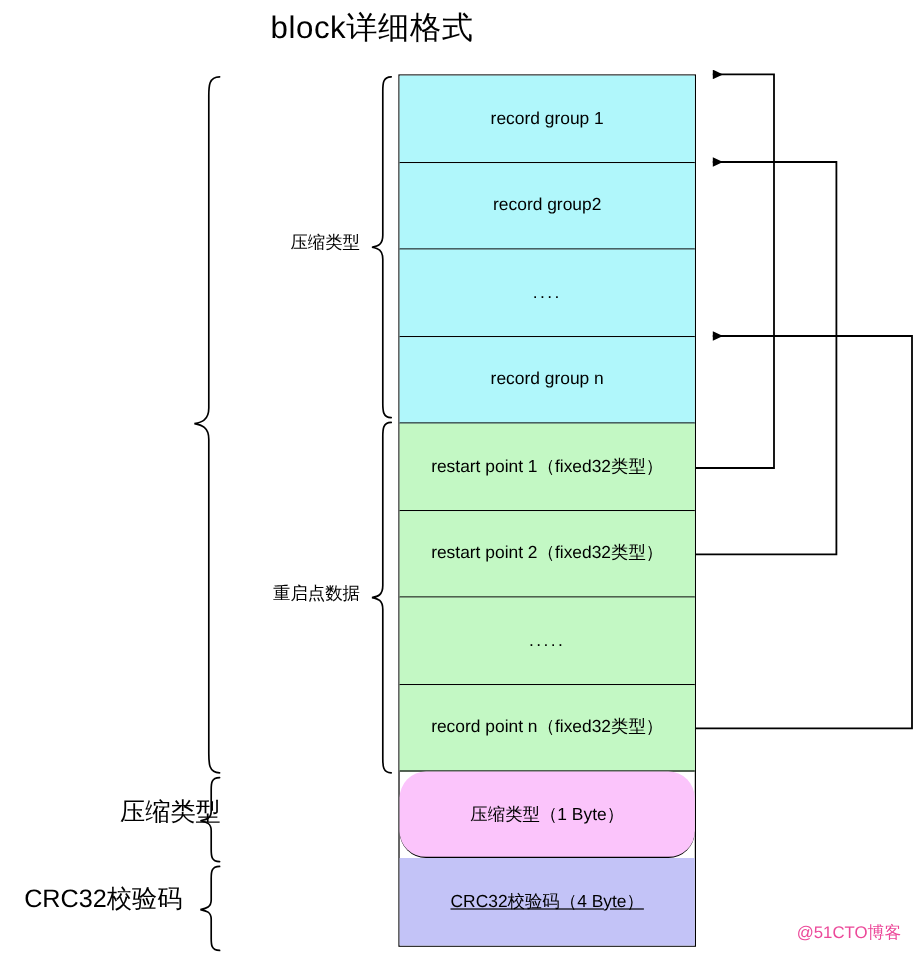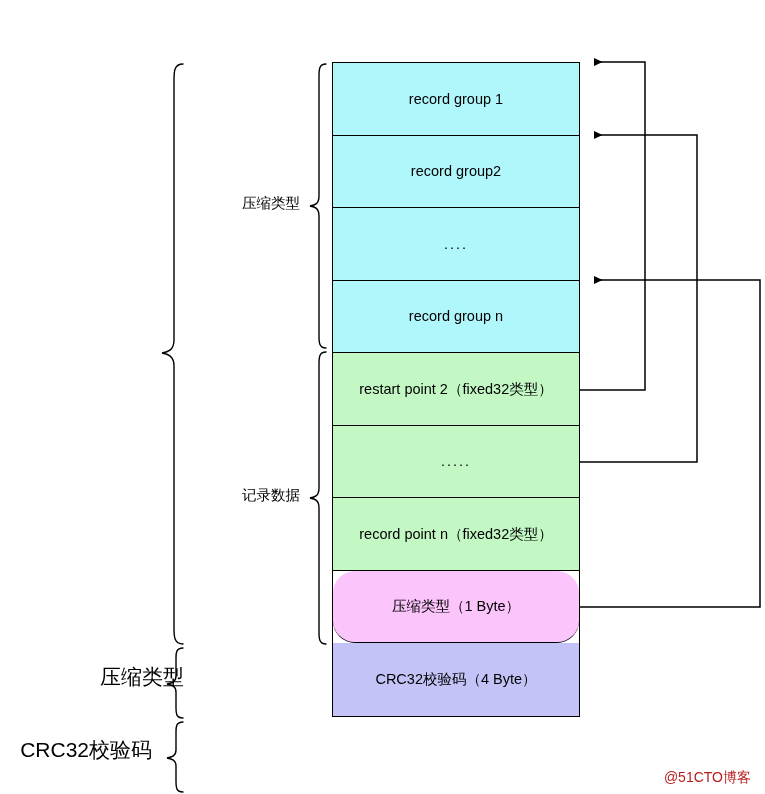--- a/index.html
+++ b/index.html
@@ -65,21 +65,21 @@
     font-size: 14.5px;
     line-height: 20px;
     padding: 0 6px;
     white-space: nowrap;
   }
   .block-row:last-child { border-bottom: none; }
 
   .row-record   { height: 72.5px; background: #b0f7fb; }
   .row-restart  { height: 72.5px; background: #c3f8c4; }
   .row-compress { height: 72px;   background: #fbc4fb; border-radius: 22px; }
-  .row-crc      { height: 73px;   background: #c3c3f7; }
+  .row-crc      { height: 73px;   background: #c3c3f7; text-decoration: underline; }
 
   .row-dots { letter-spacing: 2px; }
 
   
   .section-label {
     position: absolute;
     text-align: right;
     white-space: nowrap;
     color: #000;
   }
@@ -120,29 +120,30 @@
     line-height: 20px;
   }
 
   
   #watermark {
     position: absolute;
     right: 14px;
     bottom: 8px;
     font-size: 14px;
     line-height: 18px;
-    color: #b91c1c;
+    color: #ec4899;
     white-space: nowrap;
   }
 </style>
 </head>
 <body>
 
 <div id="diagram-root">
 
+  <div id="diagram-title">block详细格式</div>
 
   <svg id="vector-layer" viewBox="0 0 765 794" width="765" height="794" xmlns="http://www.w3.org/2000/svg">
     <defs>
       <marker id="arrowhead-left" markerWidth="9" markerHeight="8" refX="8.5" refY="4" orient="auto" markerUnits="userSpaceOnUse">
         <path d="M8.5,0 L8.5,8 L0,4 Z" fill="#000000"></path>
       </marker>
     </defs>
 
     <g stroke="#000000" fill="none" stroke-width="1.5">
 
@@ -193,32 +194,33 @@
                C176,756 172,757 167,758
                C172,759 176,760 176,766
                L176,782
                C176,787 176,792 183,792"></path>
     </g>
   </svg>
 
 
   <div class="section-label" id="label-record-data">压缩类型</div>
 
-  <div class="section-label" id="label-restart-data">记录数据</div>
+  <div class="section-label" id="label-restart-data">重启点数据</div>
 
   <div class="section-label" id="label-compress-type">压缩类型</div>
 
   <div class="section-label" id="label-crc">CRC32校验码</div>
 
   <div id="block-stack">
     <div class="block-row row-record">record group 1</div>
     <div class="block-row row-record">record group2</div>
     <div class="block-row row-record row-dots">....</div>
     <div class="block-row row-record">record group n</div>
 
+    <div class="block-row row-restart">restart point 1（fixed32类型）</div>
     <div class="block-row row-restart">restart point 2（fixed32类型）</div>
     <div class="block-row row-restart row-dots">.....</div>
     <div class="block-row row-restart">record point n（fixed32类型）</div>
 
     <div class="block-row row-compress">压缩类型（1 Byte）</div>
     <div class="block-row row-crc">CRC32校验码（4 Byte）</div>
   </div>
 
   <div id="watermark">@51CTO博客</div>
 

